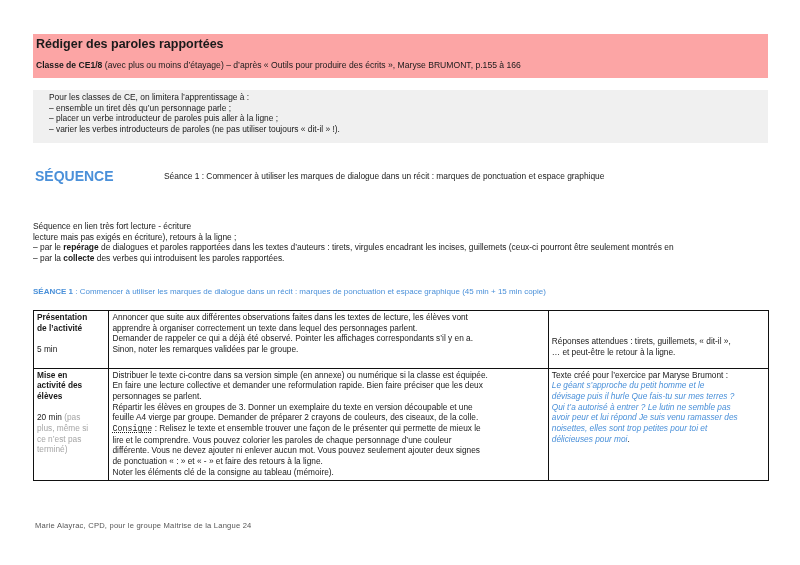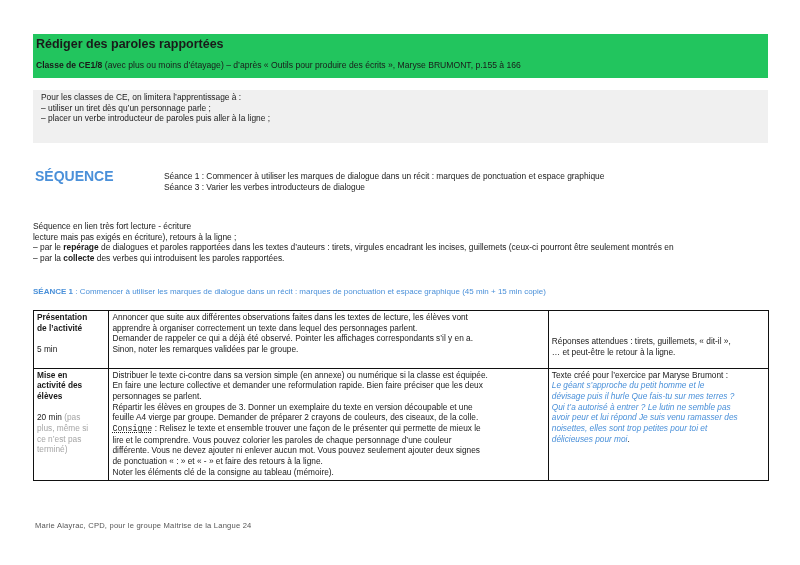--- a/index.html
+++ b/index.html
@@ -3,34 +3,34 @@
   <meta charset="utf-8">
   <style>
     html, body { margin: 0; padding: 0; background: #ffffff; }
     body {
       width: 800px; height: 565px; position: relative; overflow: hidden;
       font-family: "Liberation Sans", sans-serif; color: #1a1a1a;
       font-size: 8.4px; line-height: 10.6px;
     }
     .abs { position: absolute; }
     #title-banner {
-      left: 33px; top: 34px; width: 735px; height: 44px; background: #22c55e;
+      left: 33px; top: 34px; width: 735px; height: 44px; background: #fca5a5;
     }
     #title-banner .title {
       position: absolute; left: 3px; top: 3px;
       font-size: 12.5px; font-weight: bold; line-height: 15px;
     }
     #title-banner .subtitle {
       position: absolute; left: 3px; top: 26px; font-size: 8.6px; line-height: 11px;
     }
     .bold { font-weight: bold; }
     #intro-box {
       left: 33px; top: 90px; width: 735px; height: 53px; background: #f0f0f0;
     }
-    #intro-box .inner { position: absolute; left: 8px; top: 2px; }
+    #intro-box .inner { position: absolute; left: 16px; top: 2px; }
     #sequence-label {
       left: 35px; top: 171px; color: #4a90d9; font-weight: bold; font-size: 14px;
     }
     #sequence-list { left: 164px; top: 171px; }
     #link-block { left: 33px; top: 221px; width: 740px; }
     #seance-heading { left: 33px; top: 287px; color: #4a90d9; font-size: 8px; }
     #seance-heading .lead { font-weight: bold; text-align: right; }
     table#lesson-table {
       position: absolute; left: 33px; top: 310px; width: 736px;
       border-collapse: collapse; font-size: 8.3px; line-height: 10.7px;
@@ -53,29 +53,29 @@
 <div id="title-banner" class="abs">
   <div class="title">Rédiger des paroles rapportées</div>
   <div class="subtitle">
     <span class="bold">Classe de CE1/8</span><span> (avec plus ou moins d’étayage) – d’après « Outils pour produire des écrits », Maryse BRUMONT, p.155 à 166</span>
   </div>
 </div>
 
 <div id="intro-box" class="abs">
   <div class="inner">
     <span class="line">Pour les classes de CE, on limitera l’apprentissage à :</span>
-    <span class="line">– utiliser un tiret dès qu’un personnage parle ;</span>
+    <span class="line">– ensemble un tiret dès qu’un personnage parle ;</span>
     <span class="line">– placer un verbe introducteur de paroles puis aller à la ligne ;</span>
+    <span class="line">– varier les verbes introducteurs de paroles (ne pas utiliser toujours « dit-il » !).</span>
   </div>
 </div>
 
 <div id="sequence-label" class="abs">SÉQUENCE</div>
 <div id="sequence-list" class="abs">
   <span class="line">Séance 1 : Commencer à utiliser les marques de dialogue dans un récit : marques de ponctuation et espace graphique</span>
-  <span class="line">Séance 3 : Varier les verbes introducteurs de dialogue</span>
 </div>
 
 <div id="link-block" class="abs">
   <span class="line">Séquence en lien très fort lecture - écriture</span>
   <span class="line">lecture mais pas exigés en écriture), retours à la ligne ;</span>
   <span class="line"><span>– par le </span><span class="bold">repérage</span><span> de dialogues et paroles rapportées dans les textes d’auteurs : tirets, virgules encadrant les incises, guillemets (ceux-ci pourront être seulement montrés en</span></span>
   <span class="line"><span>– par la </span><span class="bold">collecte</span><span> des verbes qui introduisent les paroles rapportées.</span></span>
 </div>
 
 <div id="seance-heading" class="abs">

